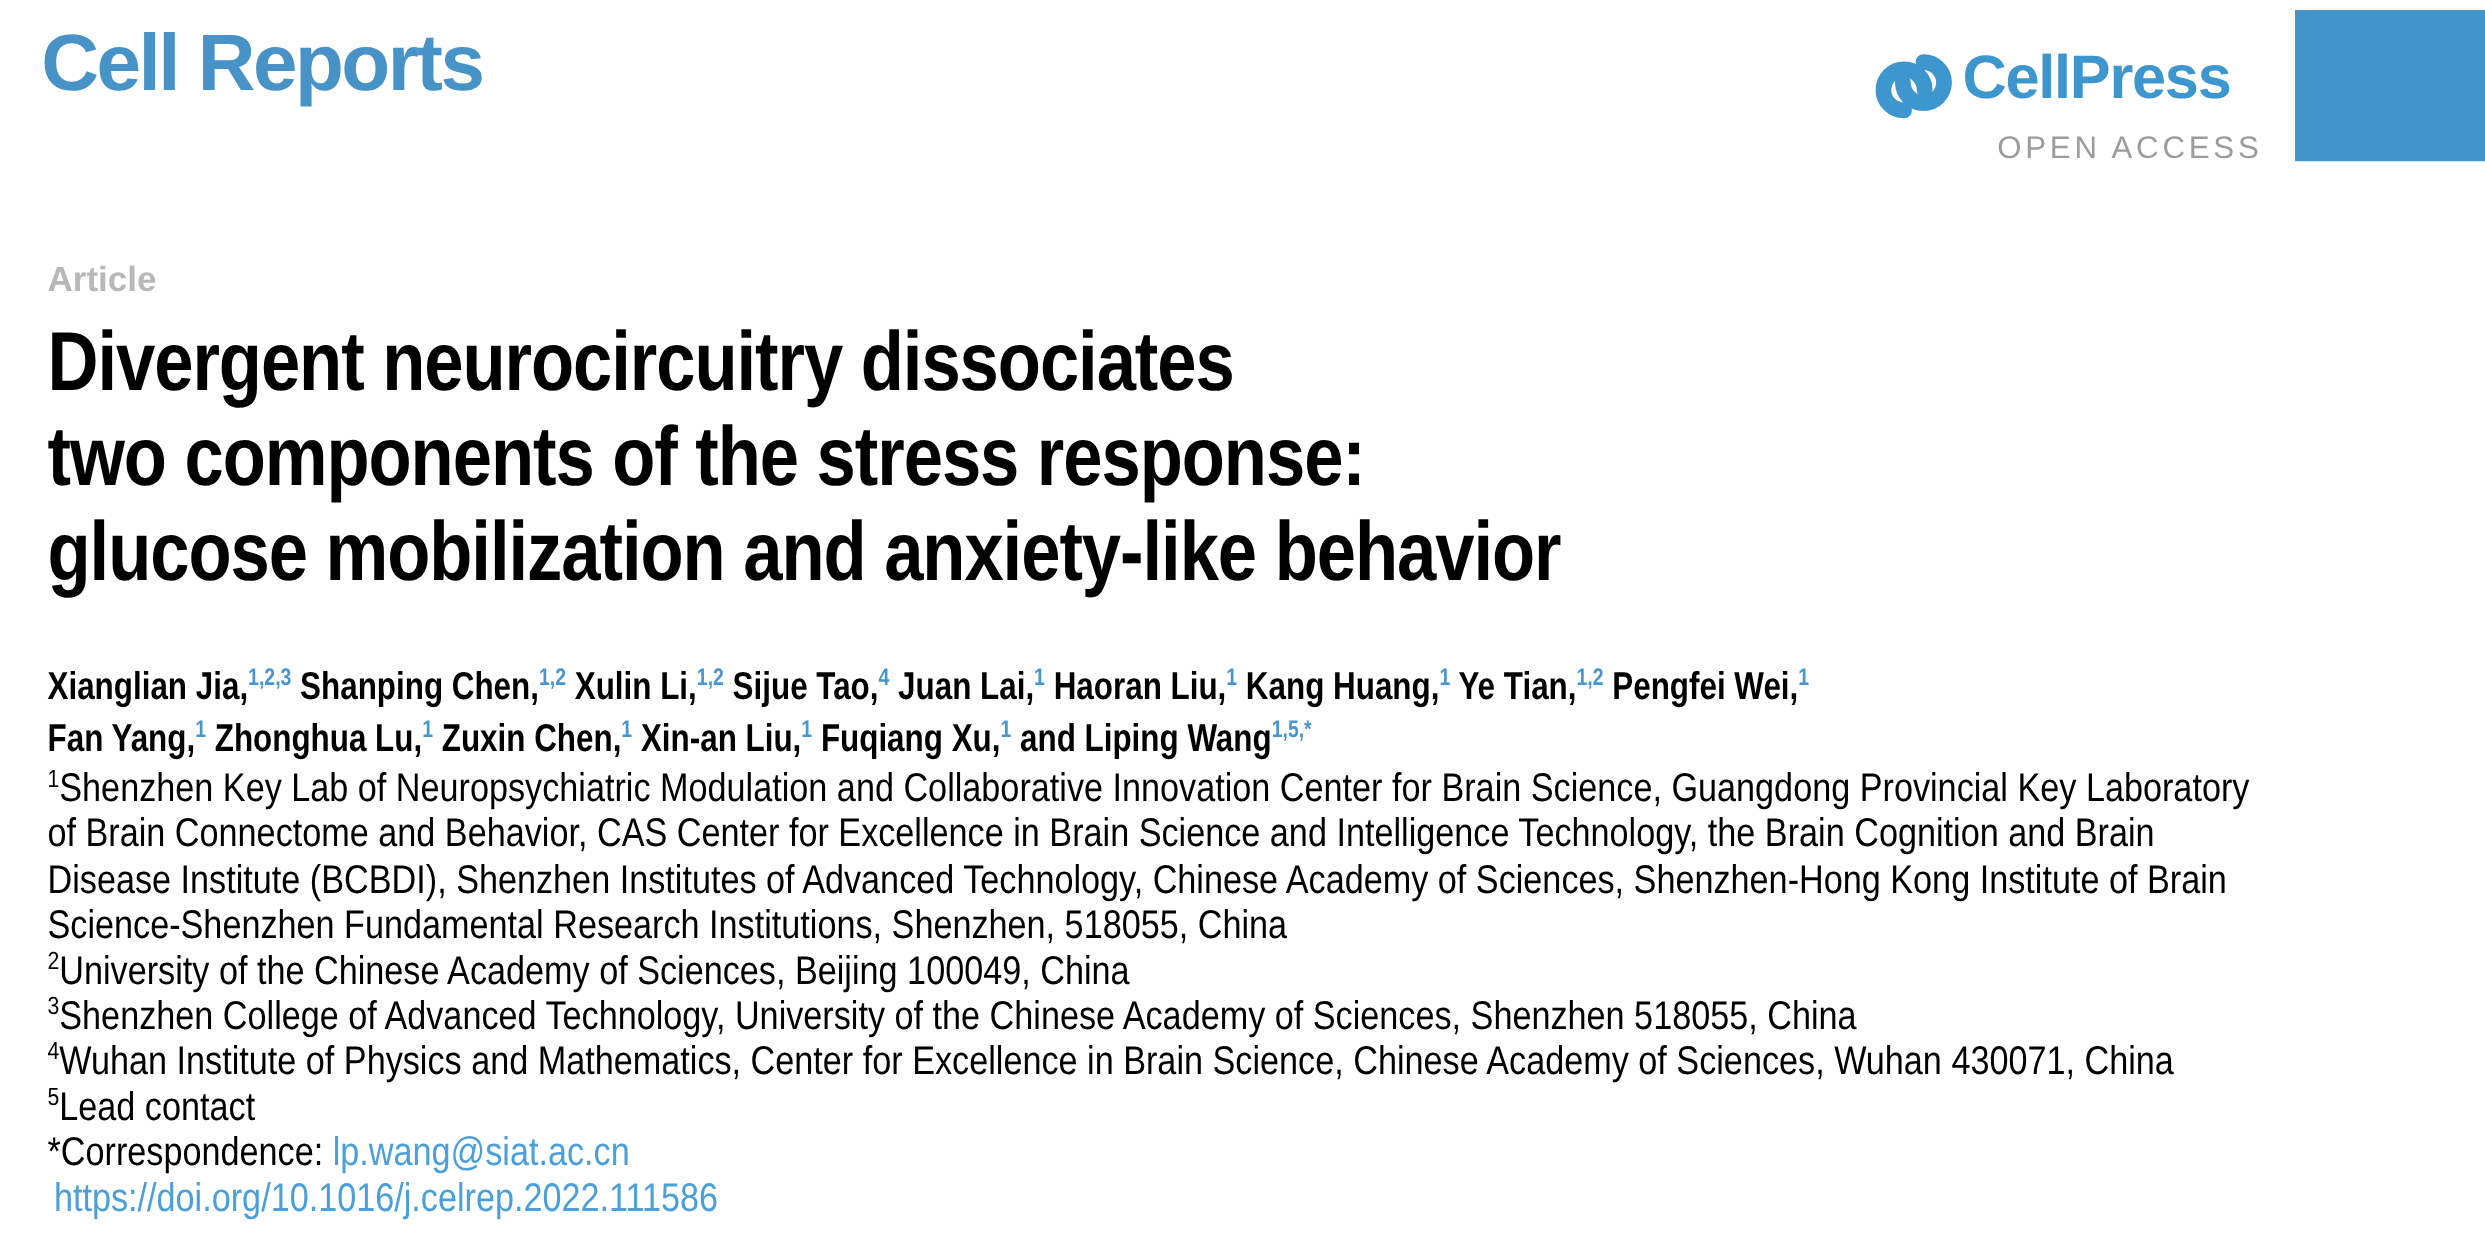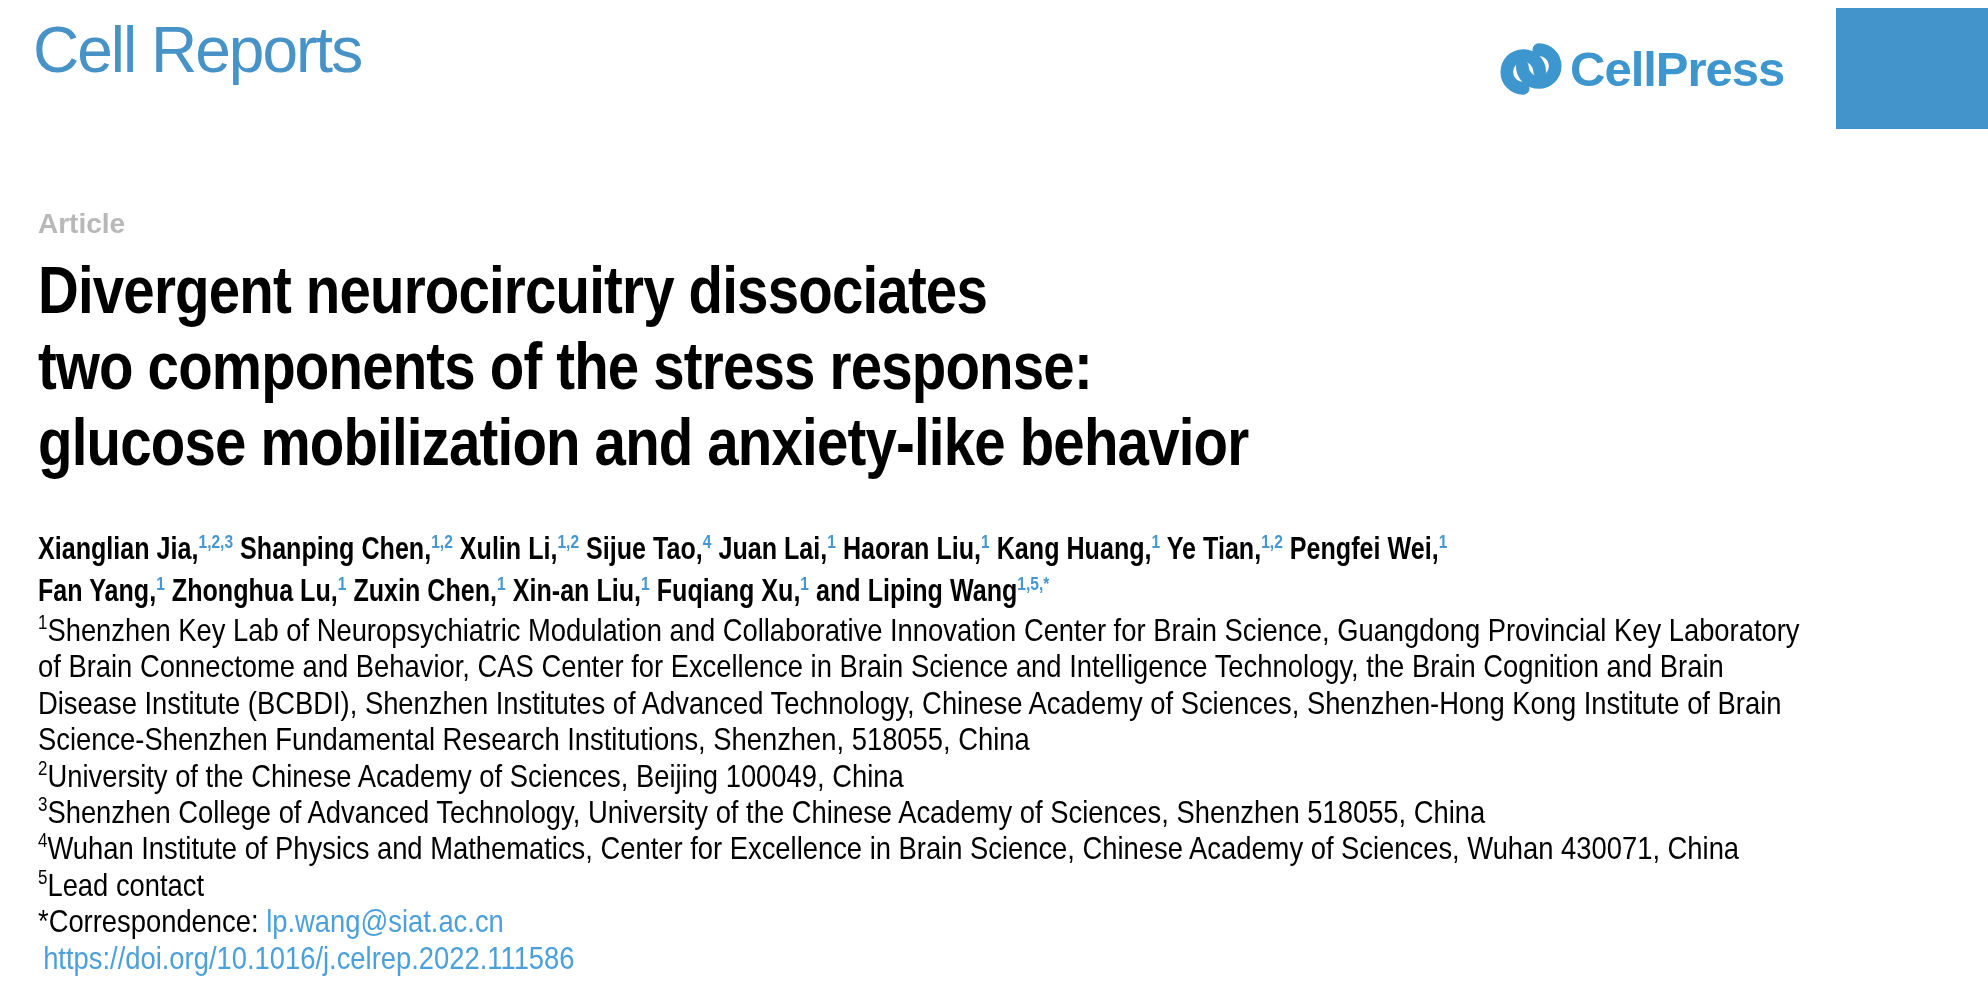--- a/index.html
+++ b/index.html
@@ -5,25 +5,25 @@
   html,body{margin:0;padding:0;}
   body{
     width:1988px;height:988px;position:relative;overflow:hidden;
     background:#ffffff;color:#000;
     font-family:"Liberation Sans","DejaVu Sans",sans-serif;
     -webkit-font-smoothing:antialiased;
   }
   
   .journal-logo{
     position:absolute;left:33px;top:18px;
-    font-size:64px;font-weight:normal;letter-spacing:-2px;line-height:1;
+    font-size:64px;font-weight:bold;letter-spacing:-2px;line-height:1;
     color:var(--c-brand_blue,#4793C8);white-space:nowrap;
   }
   .cellpress-block{position:absolute;left:1500px;top:38px;width:310px;}
-  .cellpress-row{display:flex;align-items:center;}
+  .cellpress-row{display:flex;}
   .cellpress-icon{width:62px;height:62px;flex:0 0 62px;margin-right:8px;}
   .cellpress-name{
     font-size:49px;font-weight:bold;letter-spacing:-1px;line-height:1;
     color:var(--c-cellpress_blue,#3E96CE);white-space:nowrap;
   }
   .open-access{
     margin-top:4px;text-align:right;
     font-size:25px;letter-spacing:3px;
     color:var(--c-open_access_gray,#9C9C9C);white-space:nowrap;
   }
@@ -75,20 +75,21 @@
 <div class="cellpress-block">
   <div class="cellpress-row">
     <svg class="cellpress-icon" viewBox="0 0 64 64" aria-hidden="true">
       <g fill="none" stroke="#3E96CE" stroke-width="13" stroke-linecap="round">
         <path d="M24 52a17 17 0 1 1 17-17"></path>
         <path d="M40 12a17 17 0 1 1-17 17"></path>
       </g>
     </svg>
     <span class="cellpress-name">CellPress</span>
   </div>
+  <div class="open-access">OPEN ACCESS</div>
 </div>
 
 <div class="corner-rect"></div>
 
 <div class="article-label">Article</div>
 
 <div class="paper-title">
   <div>Divergent neurocircuitry dissociates</div>
   <div>two components of the stress response:</div>
   <div>glucose mobilization and anxiety-like behavior</div>

